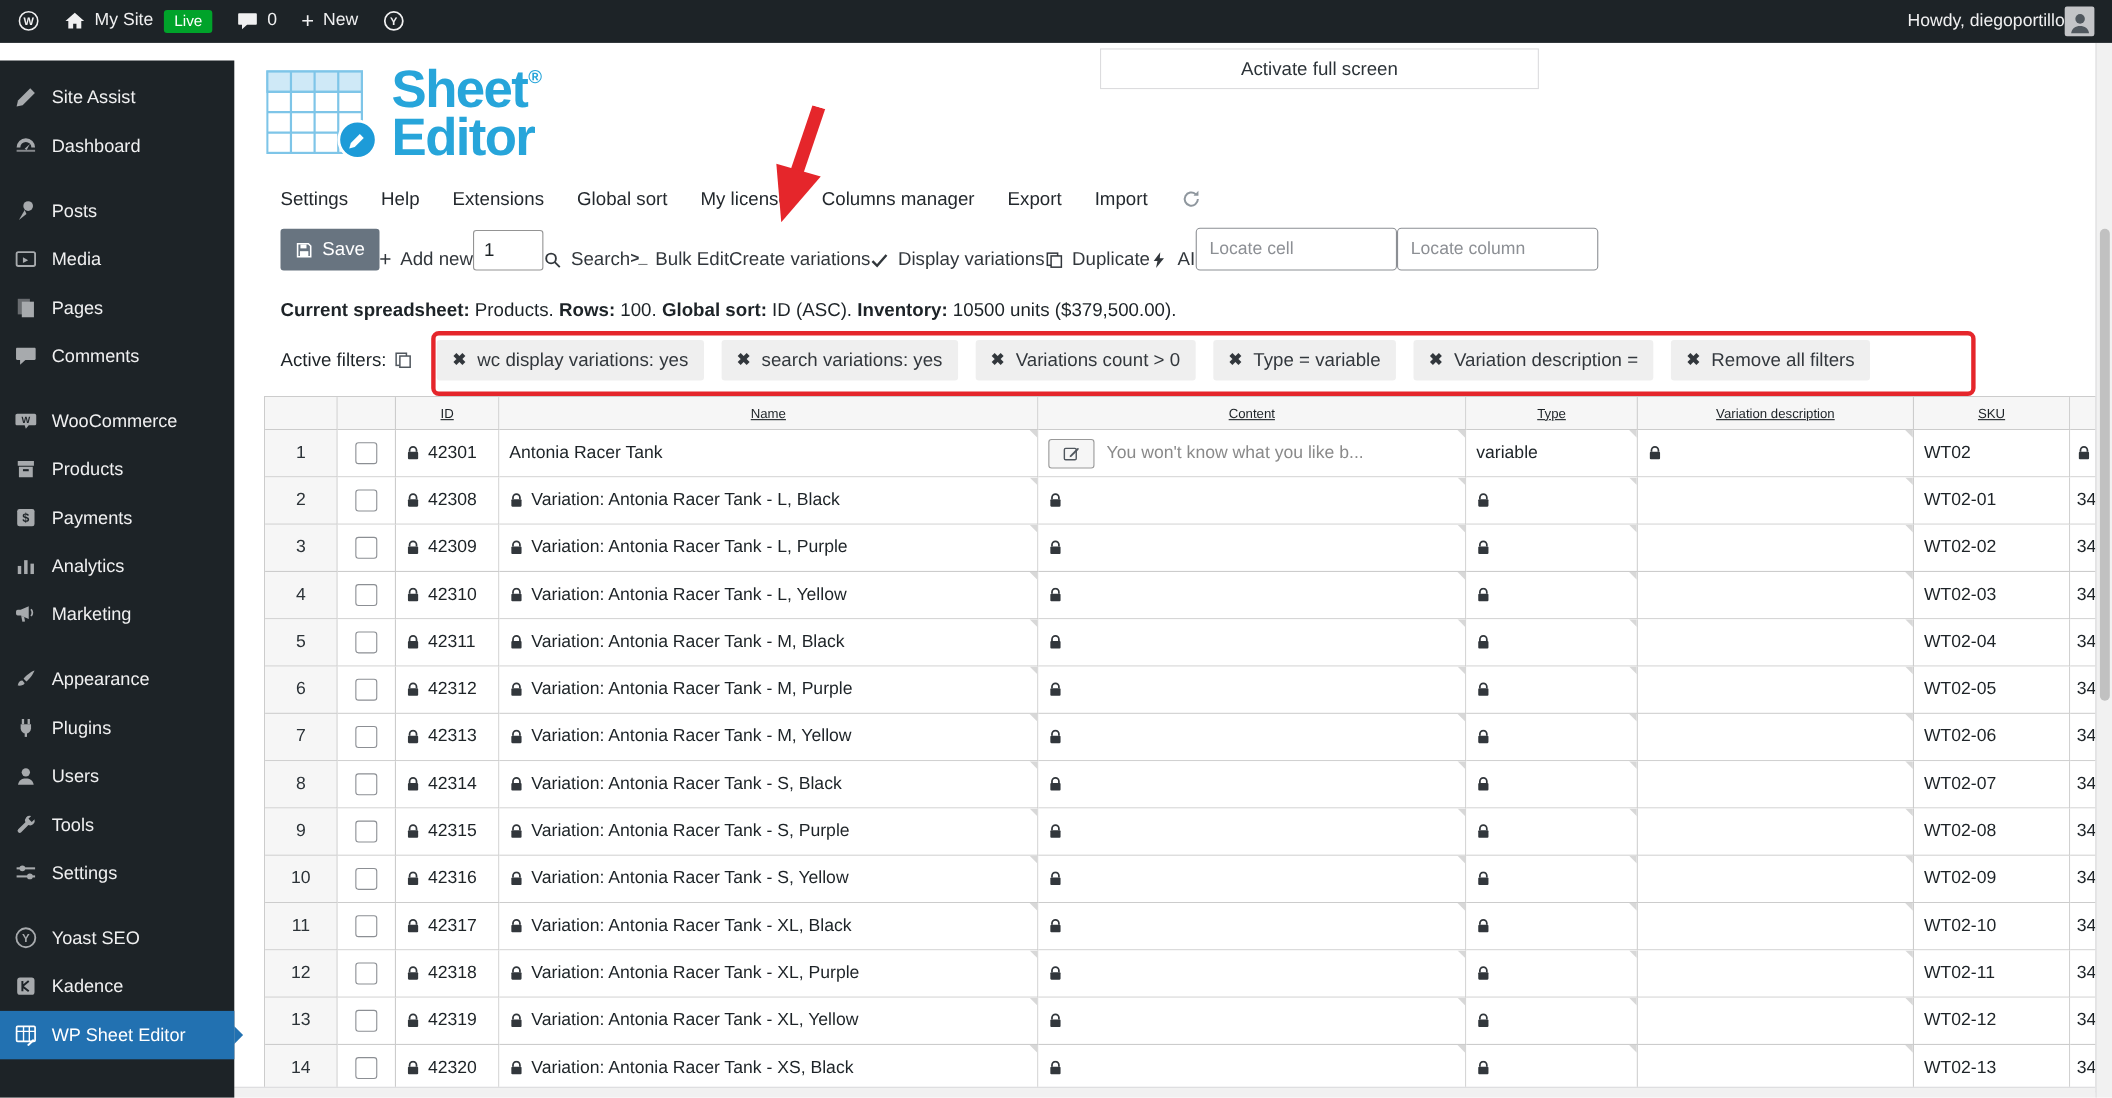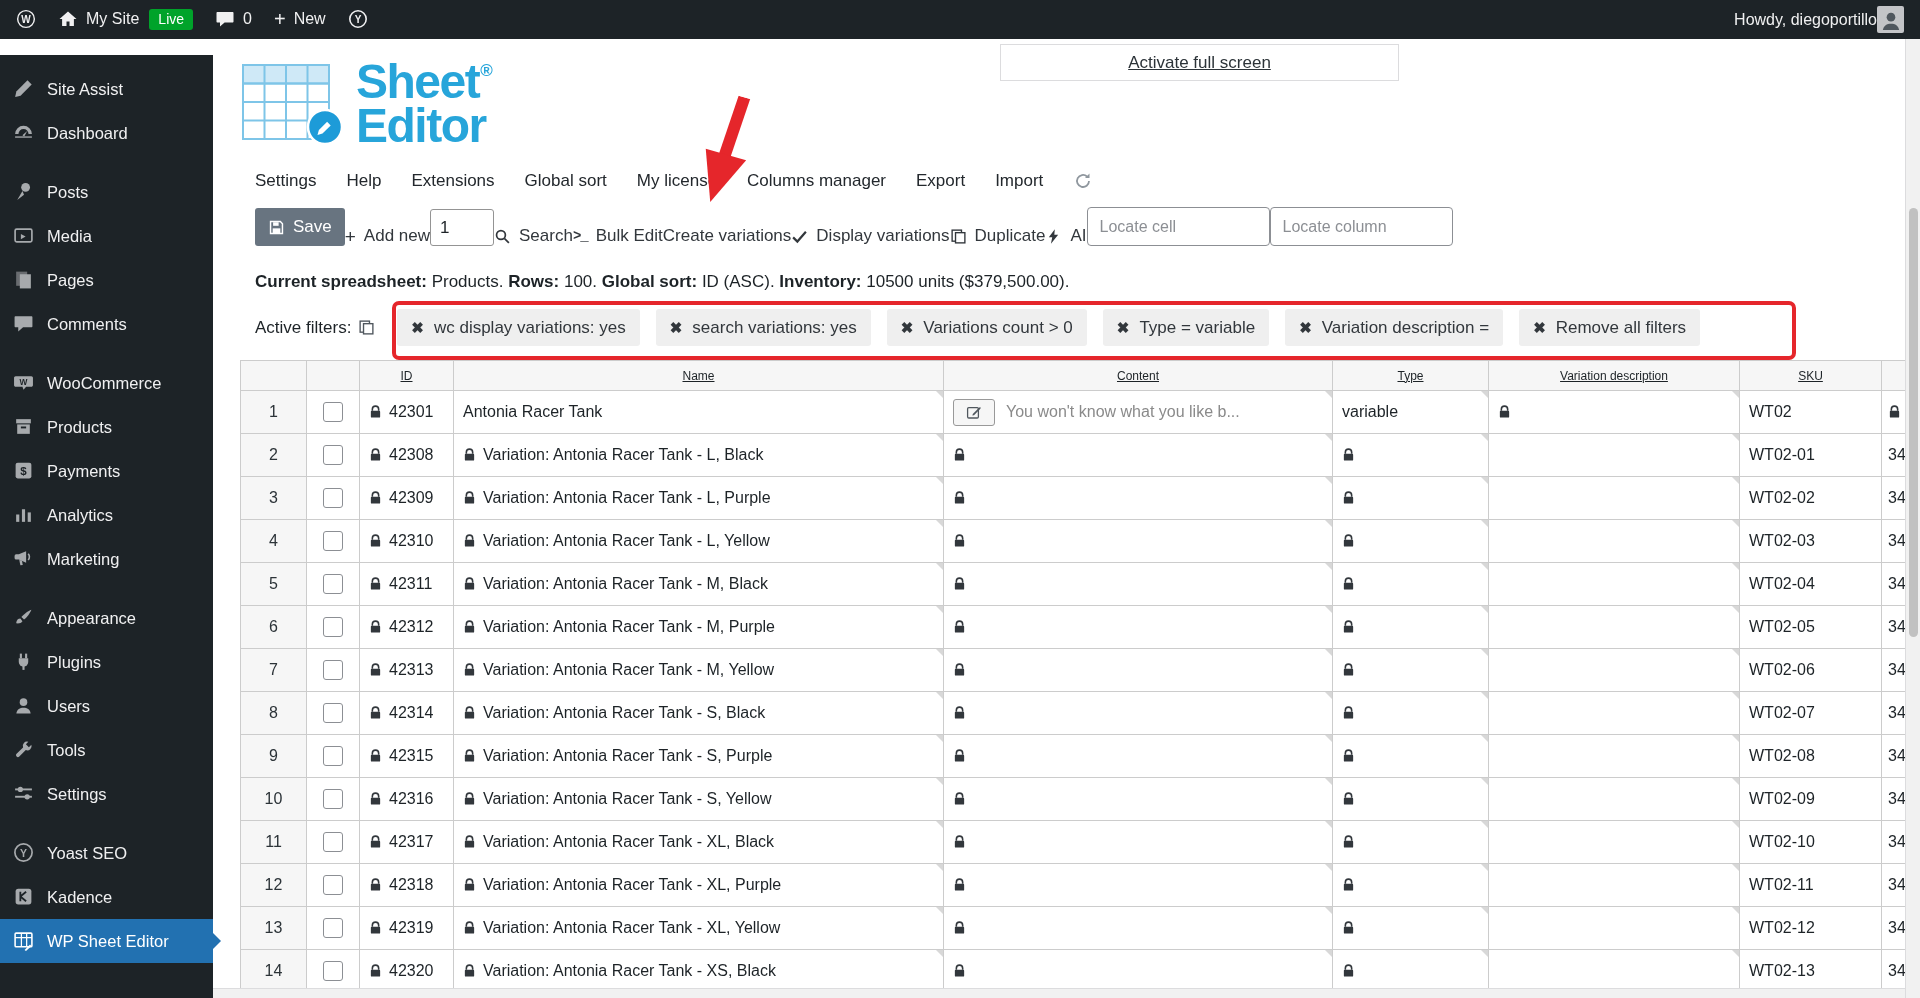--- a/index.html
+++ b/index.html
@@ -25,21 +25,21 @@
   .sb-item .sb-icon{width:22px;height:22px;color:#a7aaad;flex:none}
   .sb-icon svg{width:21px;height:21px;display:block}
   .sb-item.group-start{margin-top:15px}
   .sb-item.active{background:#2271b1;color:#fff}
   .sb-item.active .sb-icon{color:#fff}
   .sb-item.active::after{content:'';position:absolute;right:-8px;top:50%;margin-top:-8px;border-top:8px solid transparent;border-bottom:8px solid transparent;border-left:8px solid #2271b1}
 
   
   #main{position:absolute;left:213px;top:39px;right:0;bottom:0;background:#fff;overflow:hidden}
   #fullscreen-box{position:absolute;left:787px;top:5px;width:399px;height:37px;border:1px solid #dcdcde;background:#fff;display:flex;align-items:center;justify-content:center;z-index:5}
-  #fullscreen-box a{font-size:17px;color:#2c3338;text-decoration:underline}
+  #fullscreen-box a{font-size:17px;color:#2c3338;}
 
   #logo-row{display:flex;align-items:center;margin:18px 0 0 29px;height:94px;width:max-content}
   .logo-text{margin-left:2px;font-size:48px;font-weight:bold;color:#27a5da;line-height:.92;letter-spacing:-1.5px}
   .logo-text .reg{font-size:17px;vertical-align:22px;letter-spacing:0;margin-left:1px}
 
   #plugin-menu{display:flex;align-items:center;gap:30px;margin:20px 0 0 42px;font-size:17px;color:#23282d}
   #plugin-menu a{color:#23282d;text-decoration:none}
   #refresh-btn{color:#8f979e;cursor:pointer}
   #refresh-btn svg{width:20px;height:20px;display:block}
 

